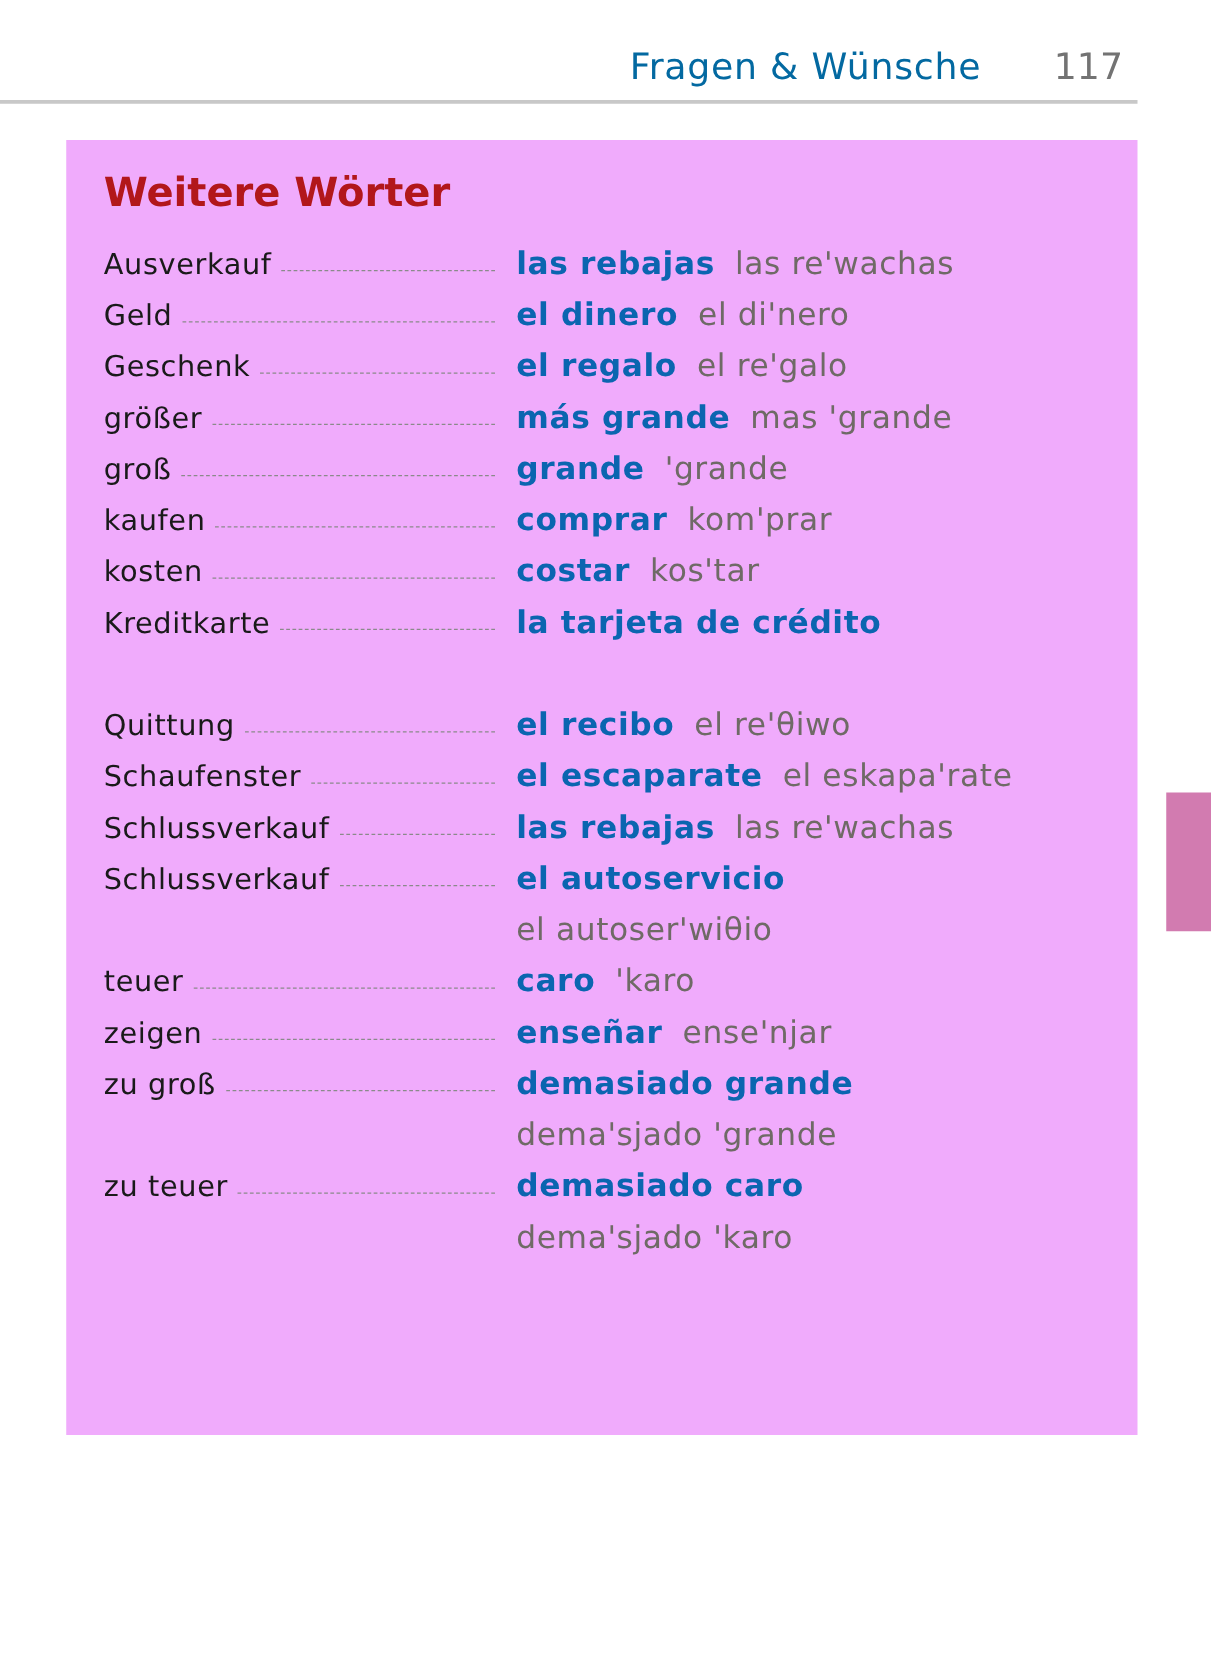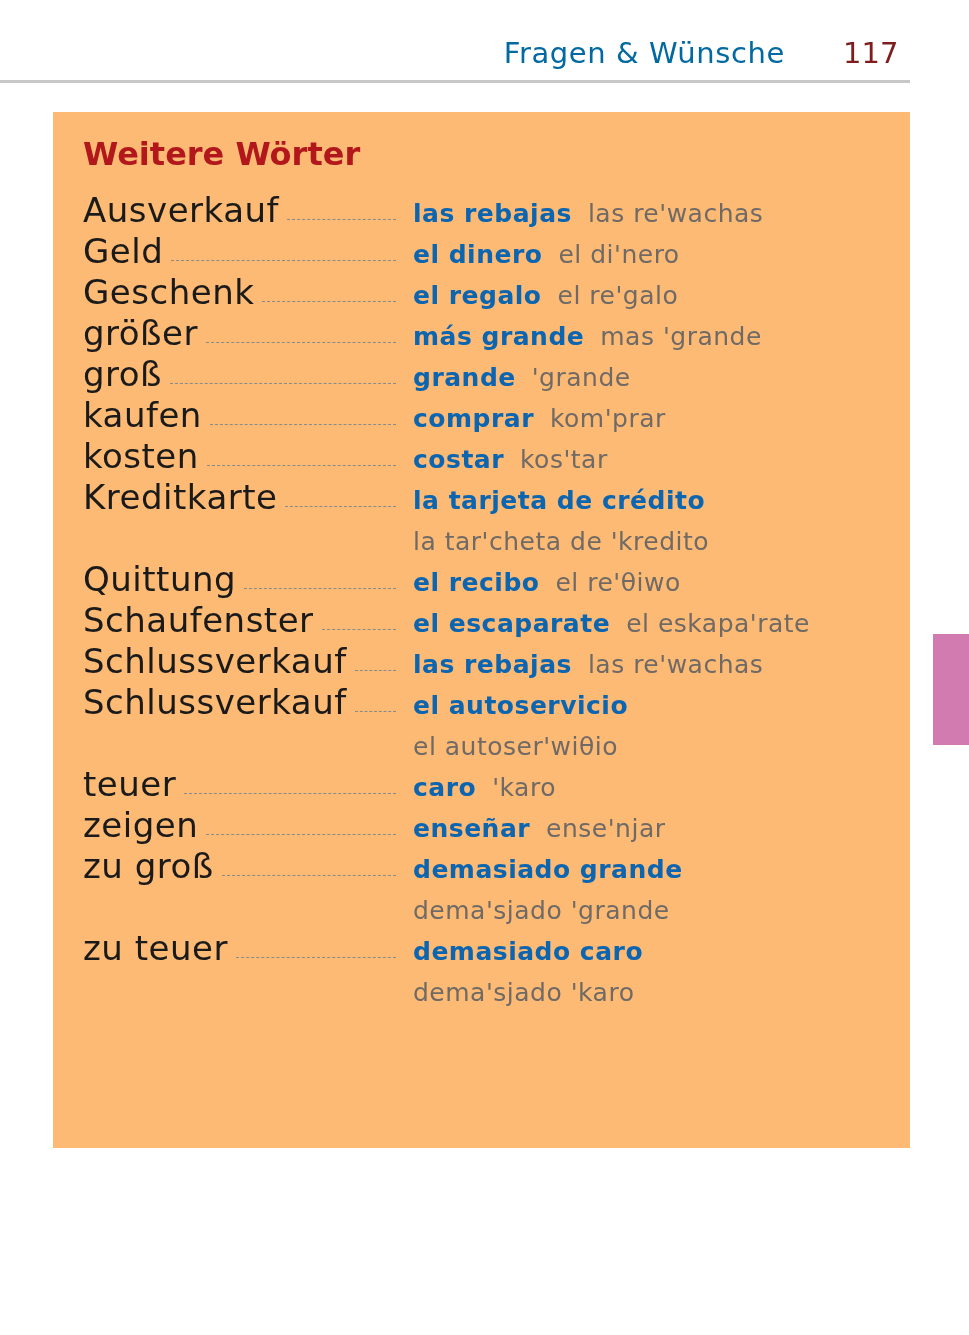--- a/index.html
+++ b/index.html
@@ -1,30 +1,30 @@
 <!DOCTYPE html>
 <html><head>
 <meta charset="utf-8">
 <style>
   html, body { margin:0; padding:0; background:#ffffff; }
   body { width:969px; height:1335px; position:relative; overflow:hidden;
          font-family:"DejaVu Sans", sans-serif; }
   .header-title { position:absolute; right:184px; top:34px; font-size:29px; color:#0369a1;
                   letter-spacing:0.6px; white-space:nowrap; line-height:38px; }
-  .page-number { position:absolute; left:843px; top:34px; font-size:29px; color:#7f1d1d;
+  .page-number { position:absolute; left:843px; top:34px; font-size:29px; color:#737373;
                  line-height:38px; }
   .header-rule { position:absolute; left:0; top:80px; width:910px; height:3px; background:#c8c8c8; }
   .thumb-tab { position:absolute; left:933px; top:634px; width:36px; height:111px; background:#d27bb0; }
-  .box { position:absolute; left:53px; top:112px; width:857px; height:1036px; background:#fdba74; }
+  .box { position:absolute; left:53px; top:112px; width:857px; height:1036px; background:#f0abfc; }
   .box-title { position:absolute; left:30px; top:22px; font-size:32px; font-weight:bold;
                color:#b2171b; line-height:40px; }
   .rows { position:absolute; left:30px; top:78px; width:800px; }
   .row { display:flex; align-items:baseline; height:41px; }
   .row.wrap { height:82px; }
-  .de { width:313px; display:flex; align-items:baseline; font-size:34px; color:#1a1a1a;
+  .de { width:313px; display:flex; align-items:baseline; font-size:23px; color:#1a1a1a;
         line-height:41px; white-space:nowrap; letter-spacing:0.5px; }
   .dots { flex:1; border-bottom:1px dashed #8a8a8a; margin:0 0 0 8px; height:1px;
           position:relative; top:-2px; }
   .es-cell { margin-left:17px; font-size:25px; line-height:41px; letter-spacing:0.5px; }
   .es { color:#0b65b0; font-weight:bold; }
   .pron { color:#6f6a66; margin-left:16px; }
   .wrap .pron { display:block; margin-left:0; }
 </style>
 </head>
 <body>
@@ -84,21 +84,21 @@
           <span>kosten</span>
           <span class="dots"></span>
         </div>
       <div class="es-cell"><span class="es">costar</span><span class="pron">kos'tar</span></div>
     </div>
     <div class="row wrap">
       <div class="de">
           <span>Kreditkarte</span>
           <span class="dots"></span>
         </div>
-      <div class="es-cell"><span class="es">la tarjeta de crédito</span><span class="pron">la tar'cheta de 'kredito</span></div>
+      <div class="es-cell"><span class="es">la tarjeta de crédito</span></div>
     </div>
     <div class="row">
       <div class="de">
           <span>Quittung</span>
           <span class="dots"></span>
         </div>
       <div class="es-cell"><span class="es">el recibo</span><span class="pron">el re'θiwo</span></div>
     </div>
     <div class="row">
       <div class="de">

